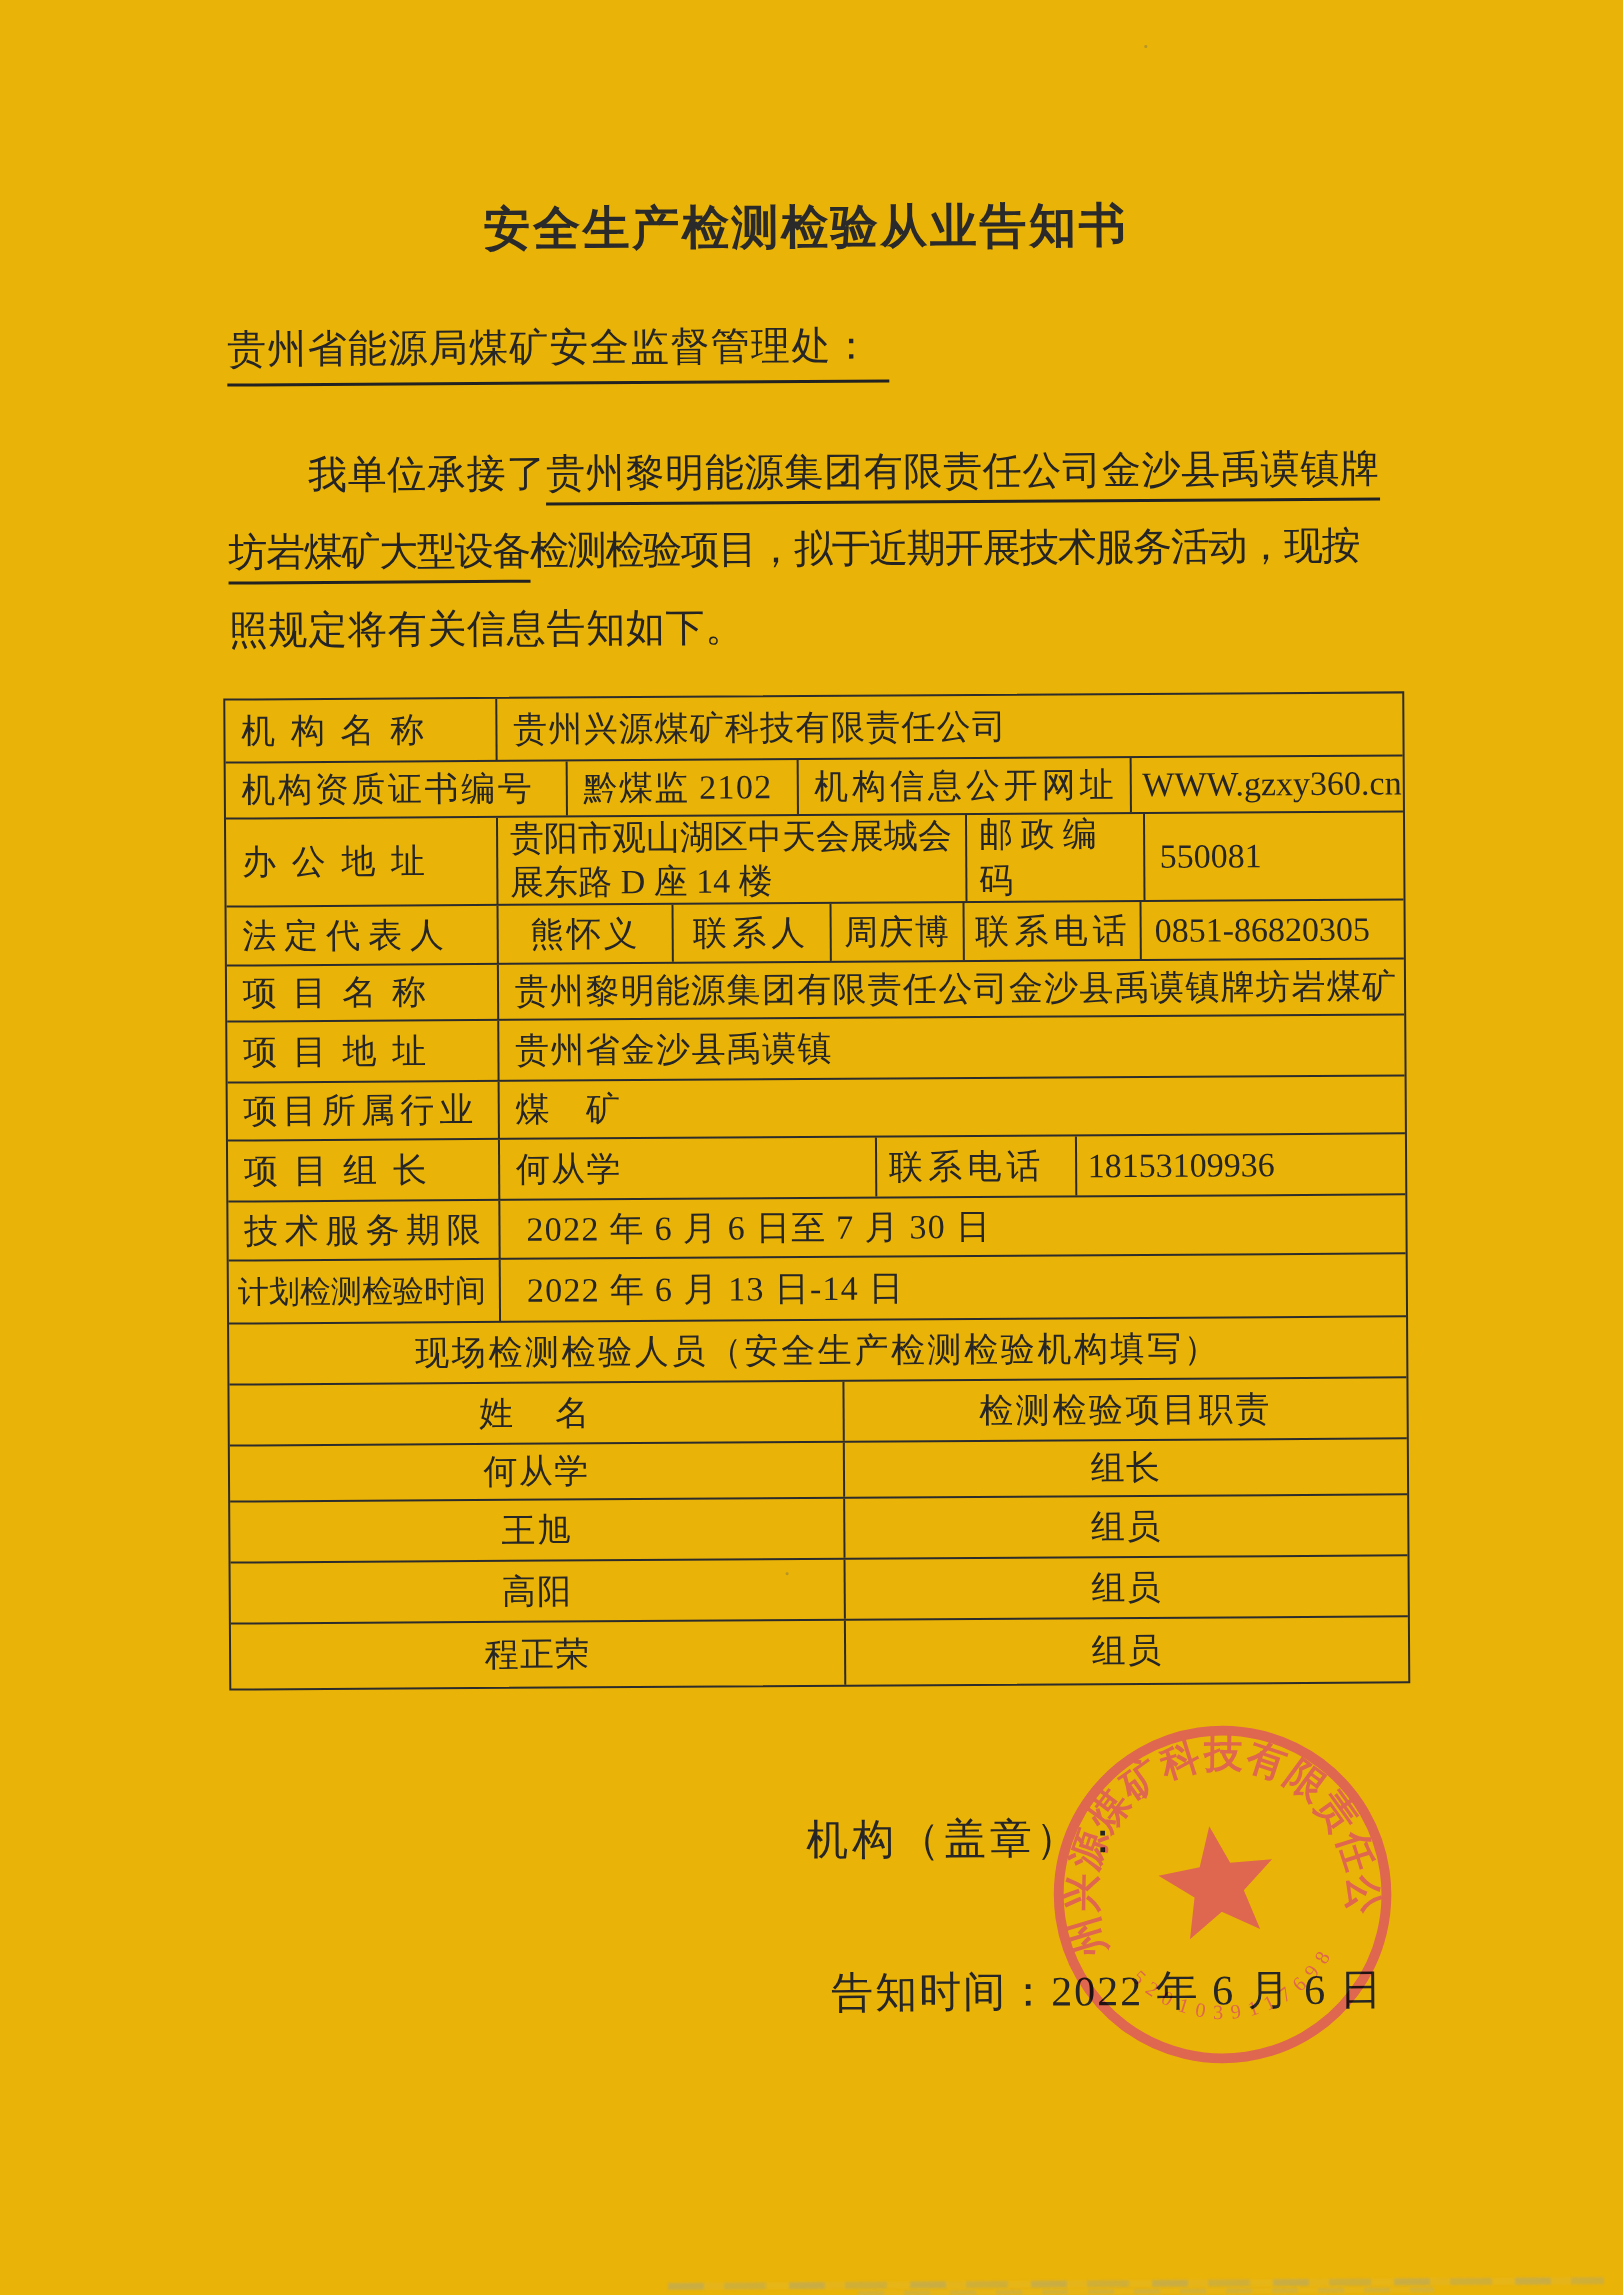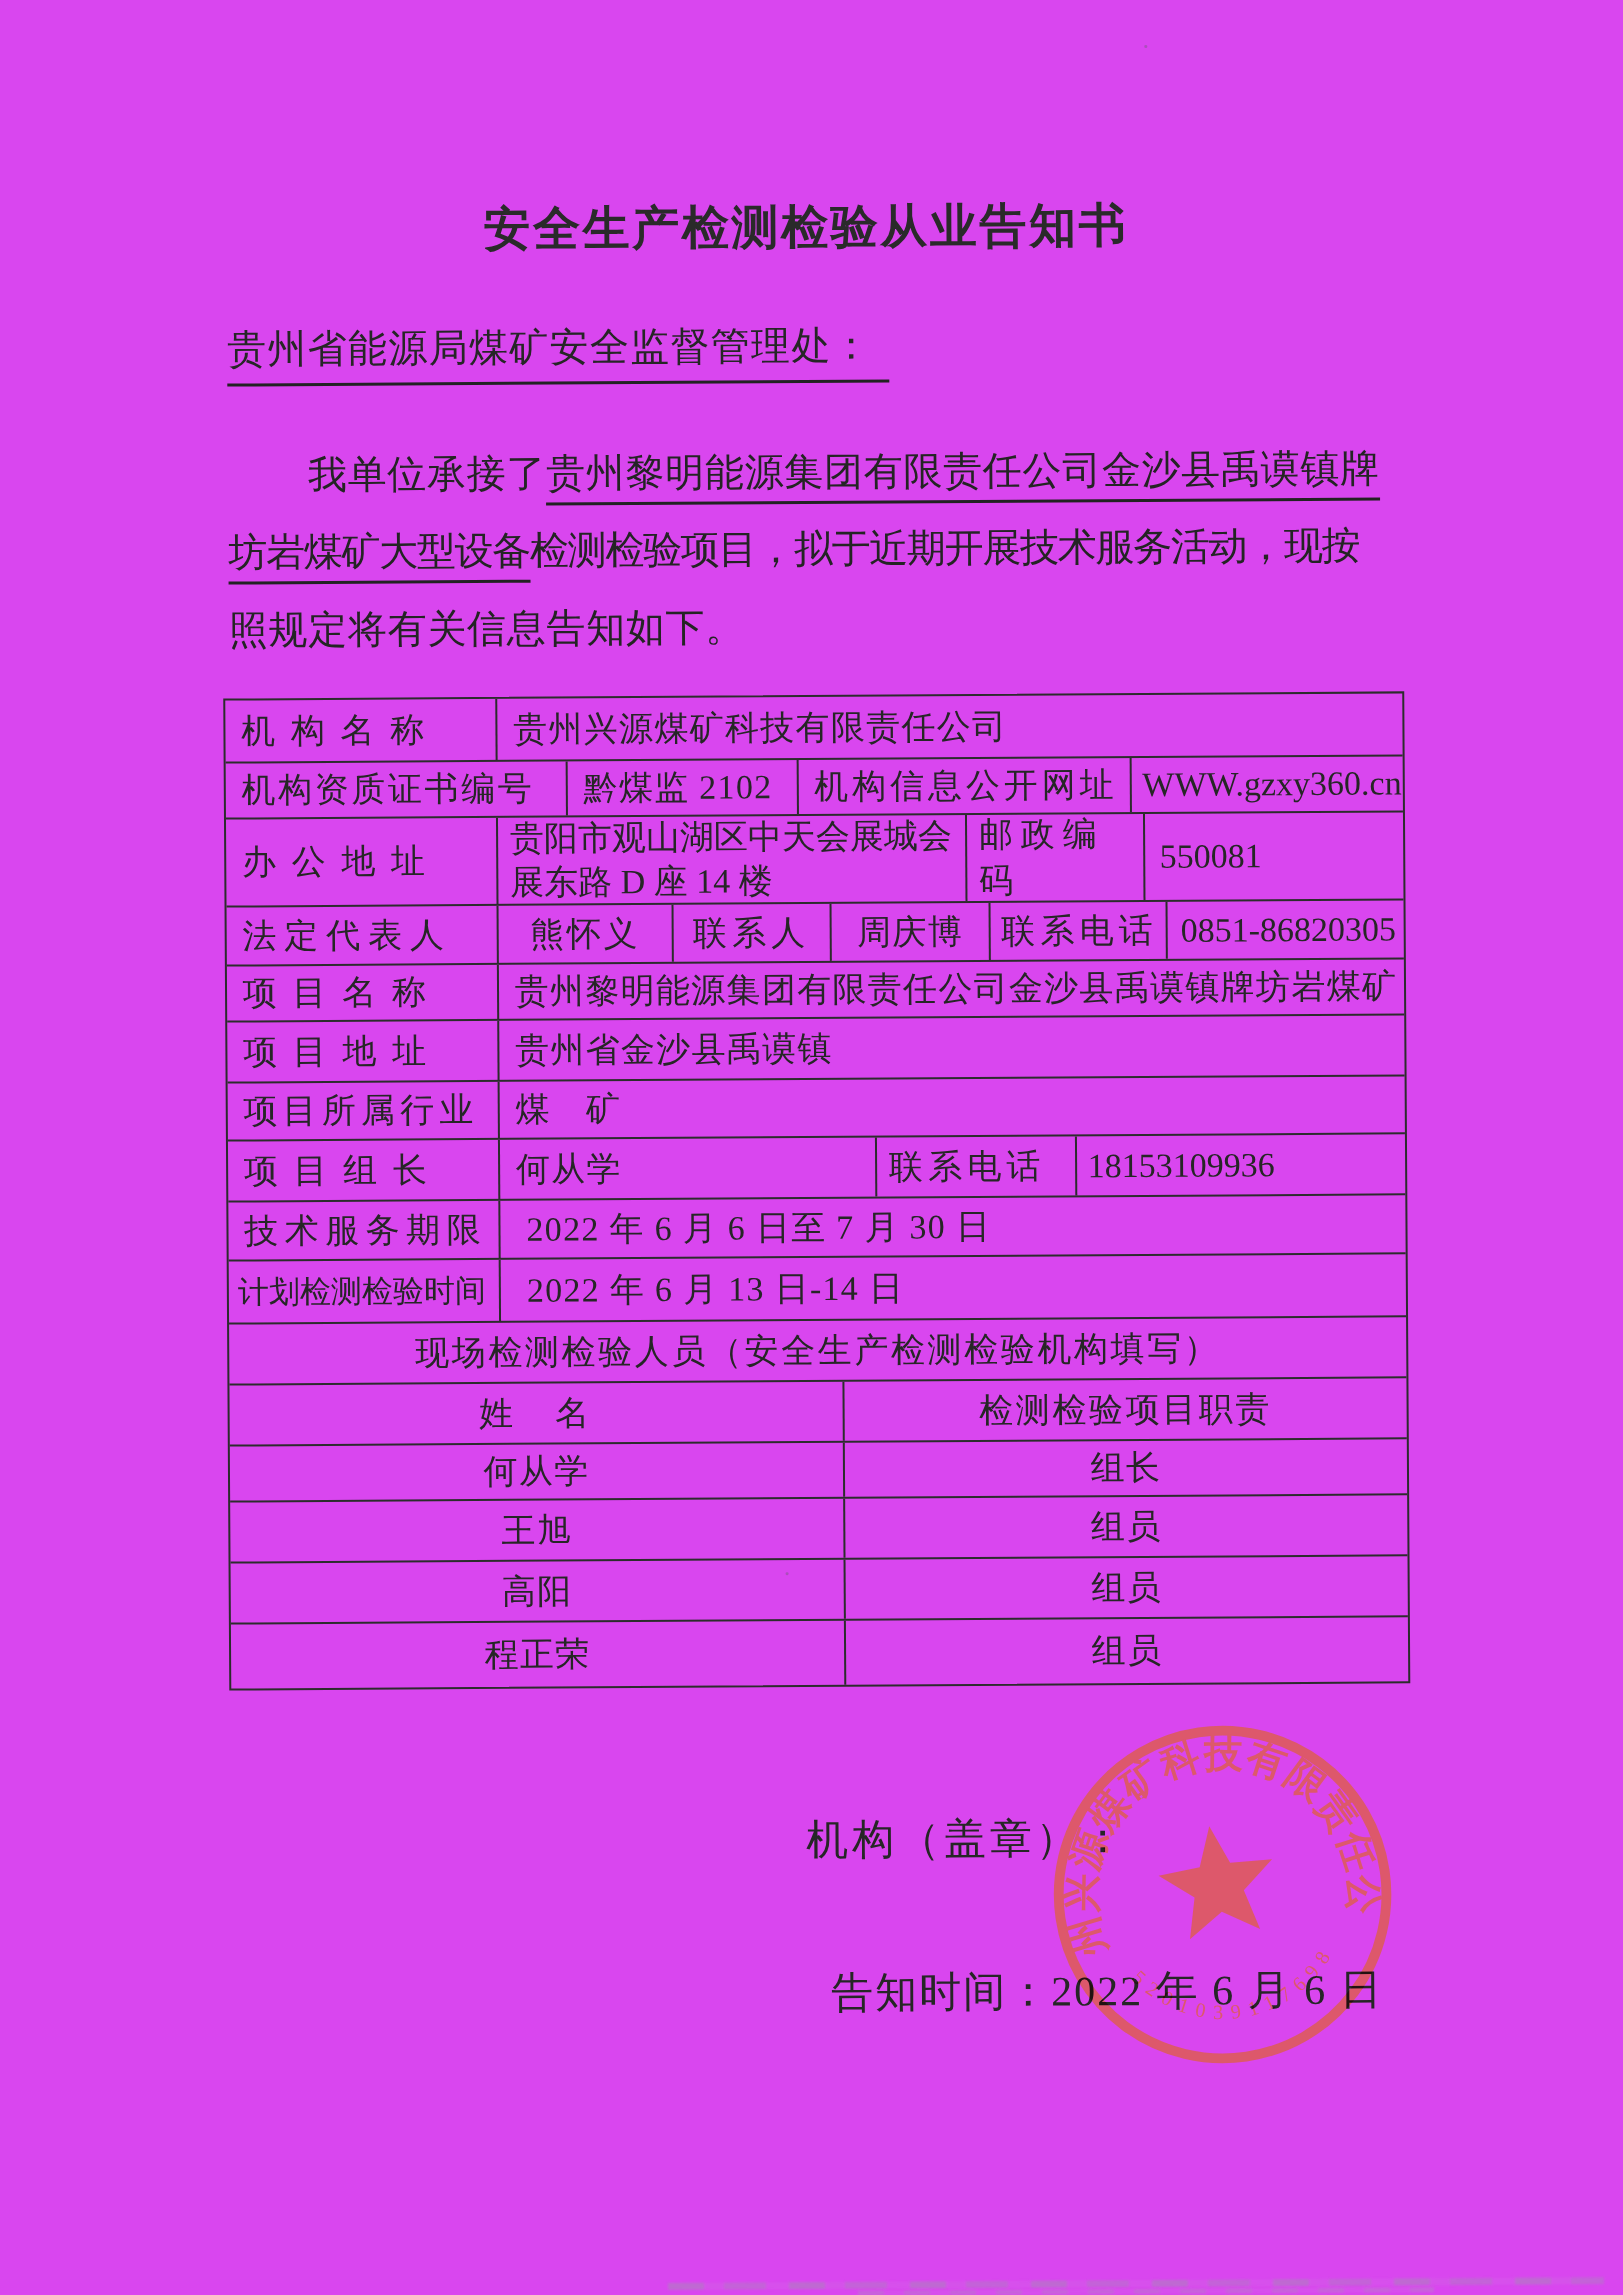--- a/index.html
+++ b/index.html
@@ -1,17 +1,17 @@
 <!DOCTYPE html>
 <html style="font-size:10.5px"><head>
 <meta charset="utf-8">
 <style>
   html,body{margin:0;padding:0;background:#e8e8e8;}
   #page{
-    position:relative; width:1623px; height:2295px; background:#d946ef;
+    position:relative; width:1623px; height:2295px; background:#eab308;
     overflow:hidden; font-family:"Liberation Serif","DejaVu Serif",serif;
     color:#262626;
   }
   #sheet{position:absolute; inset:0; transform:rotate(-0.35deg); transform-origin:50% 50%;}
 
   .title{
     position:absolute; top:196px; left:0; width:100%; text-align:center;
     font-size:47px; font-weight:bold; letter-spacing:2.6px; color:#2a2a2a;
   }
   .addressee{position:absolute; top:319px; left:232px; font-size:39px; letter-spacing:1.3px;}
@@ -33,21 +33,21 @@
   .tr:last-child{border-bottom:none; flex:1 1 auto;}
   .td{
     border-right:2px solid #2c2c2c; box-sizing:border-box;
     display:flex; align-items:center; padding:0 5.2px 0 15.7px; overflow:hidden;
   }
   .td:last-child{border-right:none;}
   .td.grow{flex:1 1 auto;}
   .td.ctr{justify-content:center; padding:0;}
   .w416{width:272px;} .w530{width:347px;} .w358{width:234px;} .w516{width:338px;}
   .w716{width:469px;} .w272{width:178px;} .w268{width:175px;} .w241{width:158px;}
-  .w203{width:159px;} .w271{width:177px;} .w576{width:377px;} .w306{width:200px;}
+  .w203{width:133px;} .w271{width:177px;} .w576{width:377px;} .w306{width:200px;}
   .w939{width:615px;}
   .ls24{letter-spacing:15.7px;} .ls12{letter-spacing:7.9px;} .ls10{letter-spacing:6.5px;}
   .ls8{letter-spacing:5.2px;} .ls6{letter-spacing:3.9px;} .ls4{letter-spacing:2.6px;}
   .ls2{letter-spacing:1.3px;}
   .fs48{font-size:31px; letter-spacing:0; padding-left:9.2px;}
   .wrap2{white-space:normal; line-height:1.3; padding-right:7.9px;}
   .padL40{padding-left:26px;}
 
   
   .seal-label{position:absolute; left:802px; top:1812px; font-size:42px; letter-spacing:3.9px; z-index:2;}

